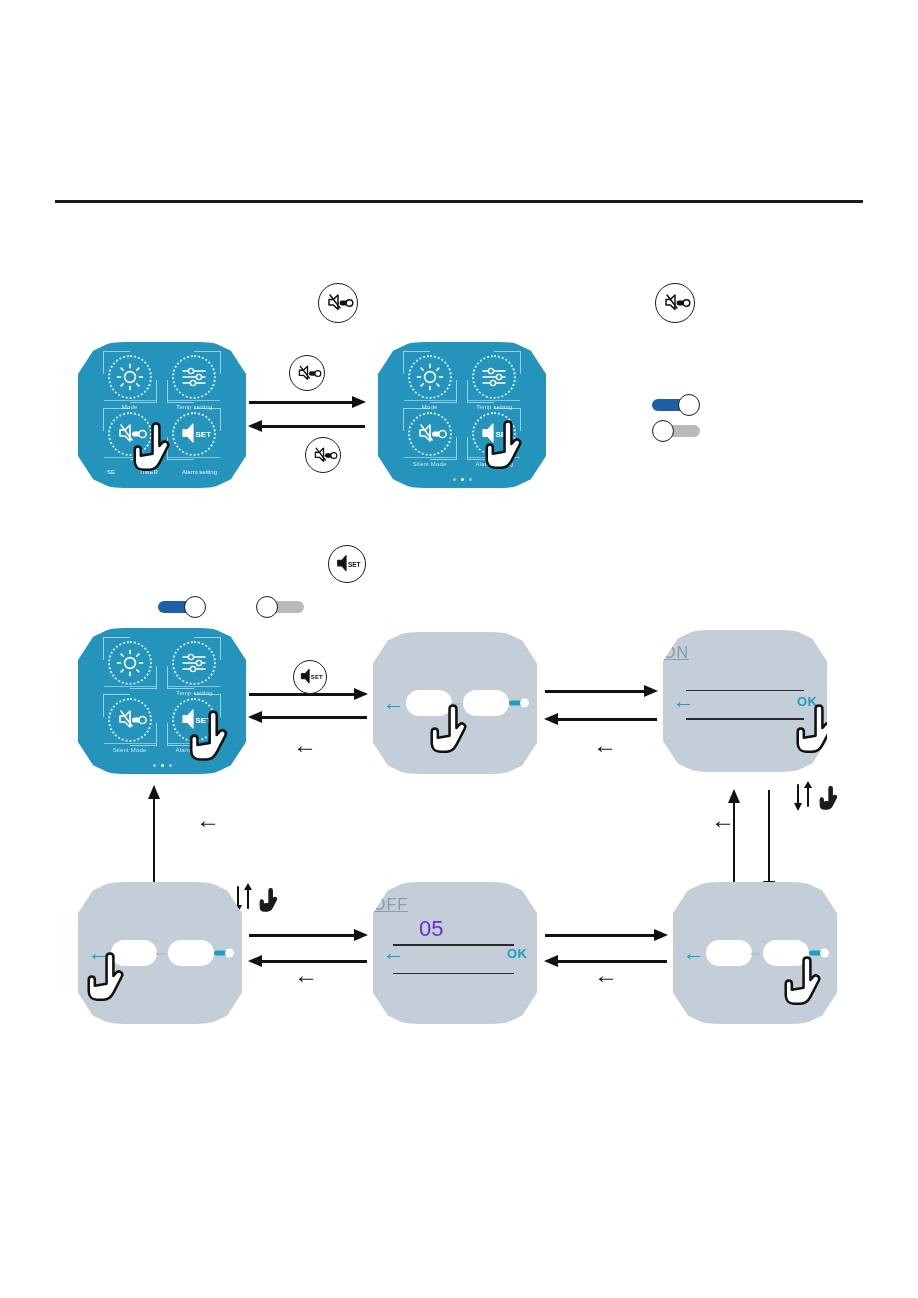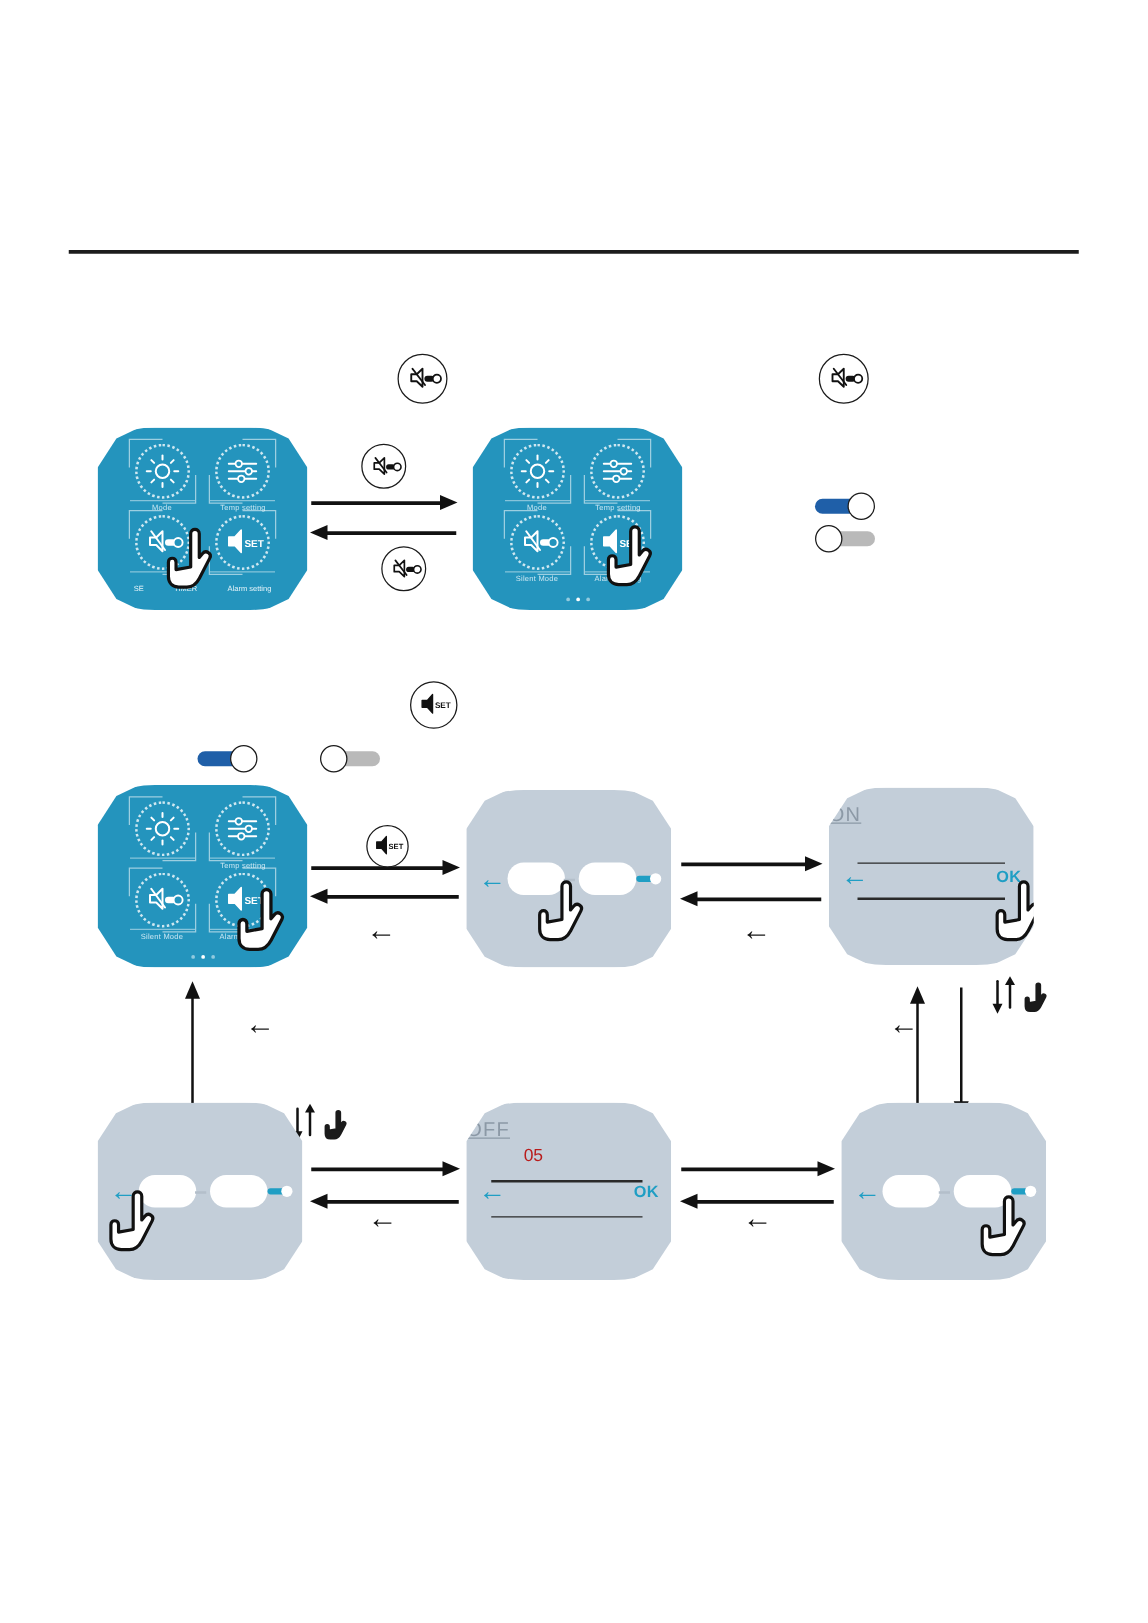--- a/index.html
+++ b/index.html
@@ -81,21 +81,21 @@
     font-size:13px;color:#1f9ec4;font-weight:700;letter-spacing:.3px;
   }
   .g-title{
     position:absolute;left:0;right:0;top:10%;text-align:left;
     font-size:16px;color:#8c99a6;letter-spacing:1px;text-decoration:underline;
   }
   .g-line{
     position:absolute;height:1.6px;background:#2a2a2a;
   }
   .g-value{
-    position:absolute;font-size:14px;color:#b91c1c;
+    position:absolute;font-size:22px;color:#6d28d9;
   }
   .pill{
     position:absolute;background:#ffffff;border-radius:13px;height:26px;
   }
   .pill-dash{
     position:absolute;width:9px;height:1.6px;background:#b4bfca;
   }
   .mini-toggle{
     position:absolute;display:flex;align-items:center;
   }

